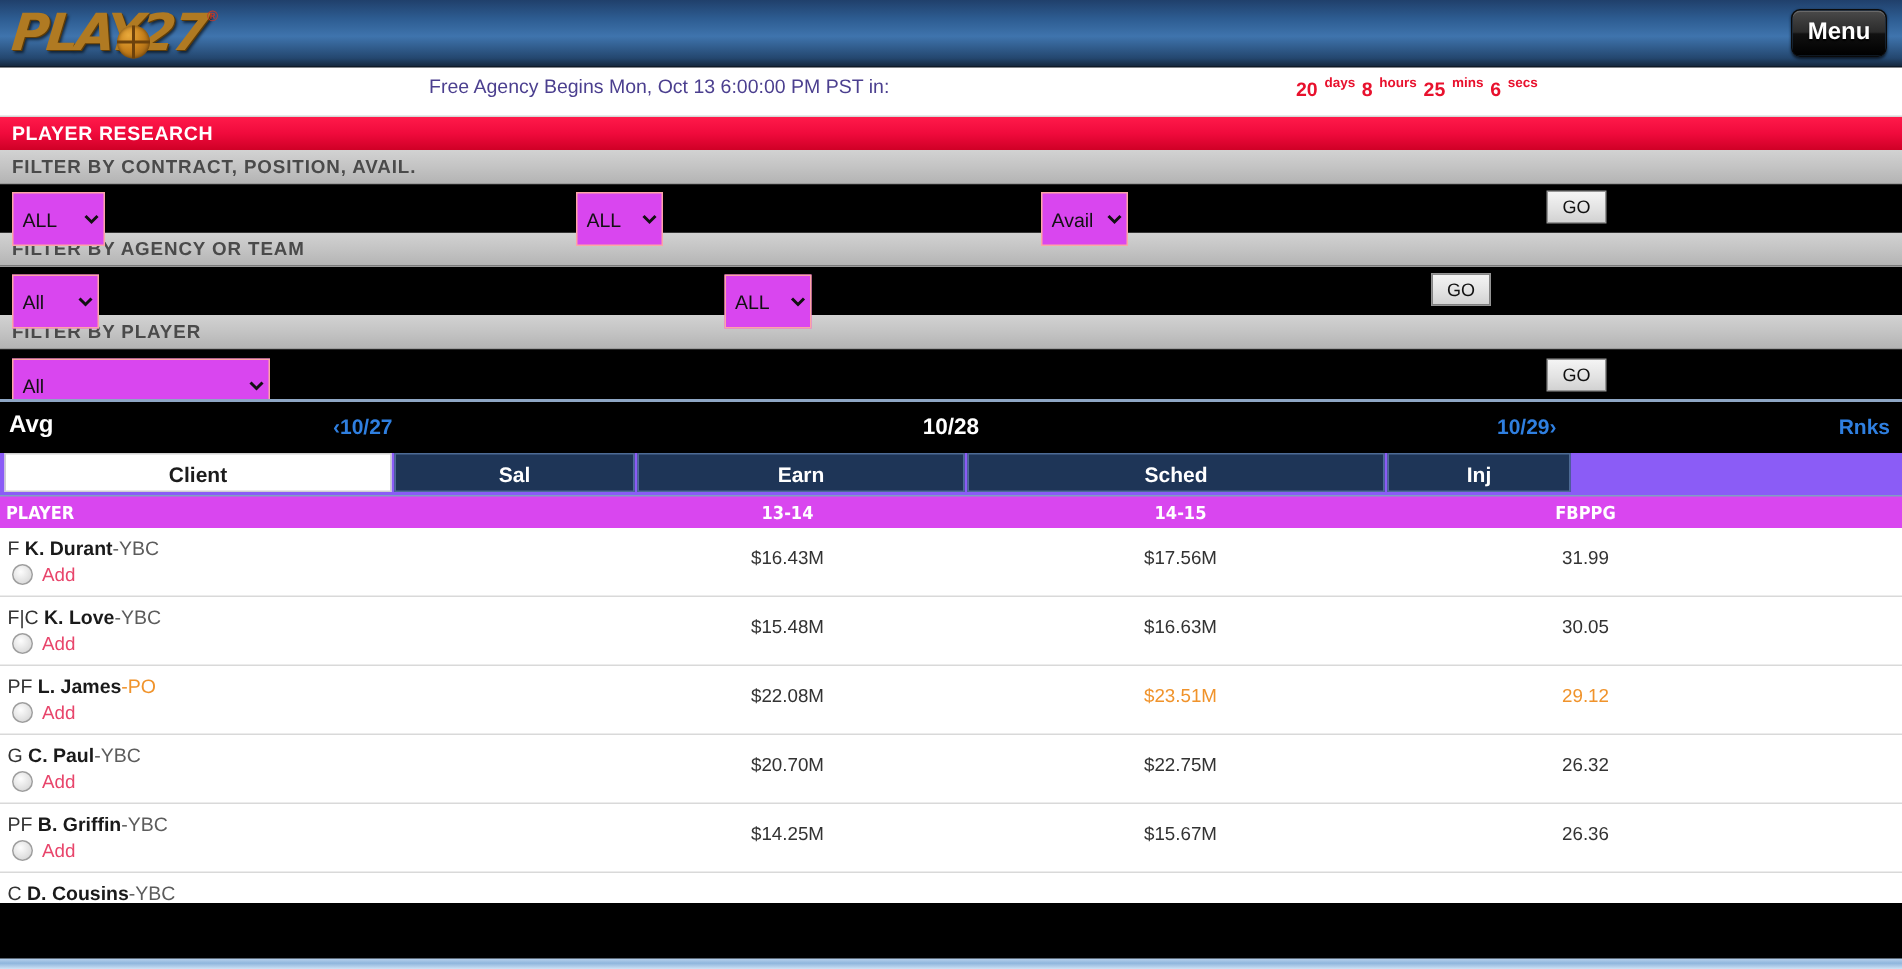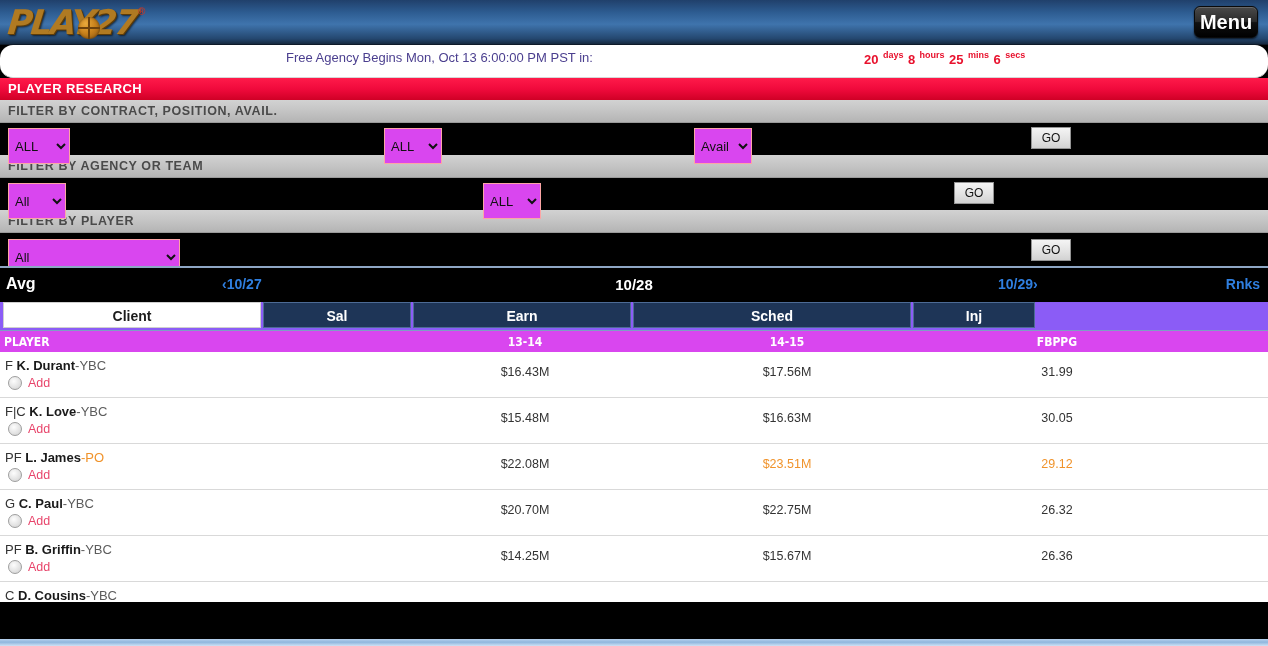--- a/index.html
+++ b/index.html
@@ -46,30 +46,30 @@
   .logo-reg {
     position: absolute; left: 138px; top: 6px;
     color: #c0392b; font-size: 10px; font-weight: bold;
   }
   .menu-btn {
     position: absolute; right: 10px; top: 6px;
     width: 62px; height: 30px; line-height: 30px;
     text-align: center;
     background: linear-gradient(to bottom, #4a4a4a 0%, #2b2b2b 48%, #111 52%, #000 100%);
     border: 1px solid #0a0a0a; border-radius: 6px;
-    color: #ffffff; font-size: 20px; font-weight: bold;
+    color: #ffffff; font-size: 16px; font-weight: bold;
     text-shadow: 0 1px 1px #000;
     box-shadow: 0 1px 2px rgba(0,0,0,.7), inset 0 1px 0 rgba(255,255,255,.18);
     cursor: pointer;
   }
 
   
   .countdown {
     height: 32px; background: #ffffff;
-    position: relative; border-bottom: 1px solid #d6d6d6; border-radius: 13px;
+    position: relative; border-bottom: 1px solid #d6d6d6;
   }
   .cd-label {
     position: absolute; left: 286px; top: 5px;
     font-size: 13px; color: #4b3f8f;
   }
   .cd-timer {
     position: absolute; left: 864px; top: 5px;
     color: #e8112d; white-space: nowrap;
   }
   .cd-num { font-size: 13px; font-weight: bold; }
@@ -299,21 +299,21 @@
   <div class="datebar">
     <div class="db-avg">Avg</div>
     <div class="db-prev">‹10/27</div>
     <div class="db-cur">10/28</div>
     <div class="db-next">10/29›</div>
     <div class="db-rnks">Rnks</div>
   </div>
 
   <div class="tabs" id="tabs">
       <div class="tab active" style="width: 258px;">Client</div>
-      <div class="tab" style="width: 148px;">Sal</div>
+      <div class="tab" style="width: 160px;">Sal</div>
       <div class="tab" style="width: 218px;">Earn</div>
       <div class="tab" style="width: 278px;">Sched</div>
       <div class="tab" style="width: 122px;">Inj</div>
     </div>
 
   <div class="colhead">
     <span class="ch-player">PLAYER</span>
     <span class="ch-1314">13-14</span>
     <span class="ch-1415">14-15</span>
     <span class="ch-fbppg">FBPPG</span>

